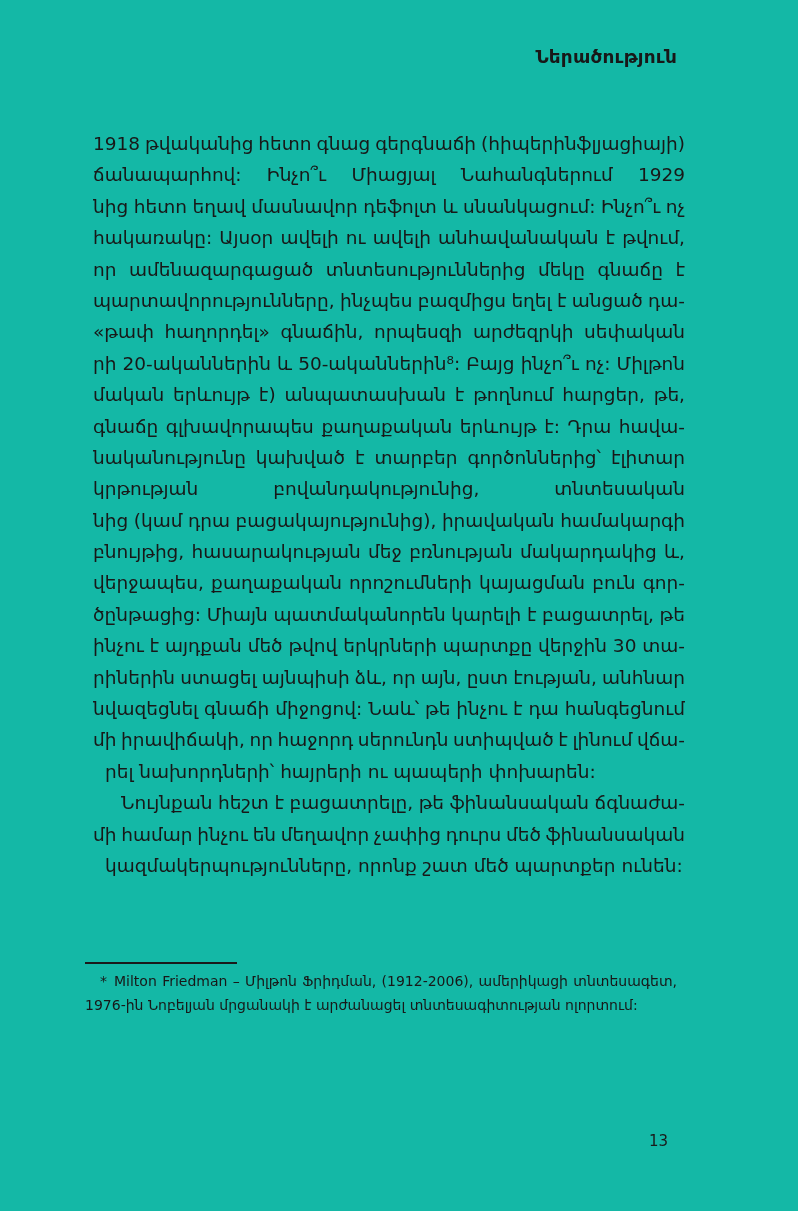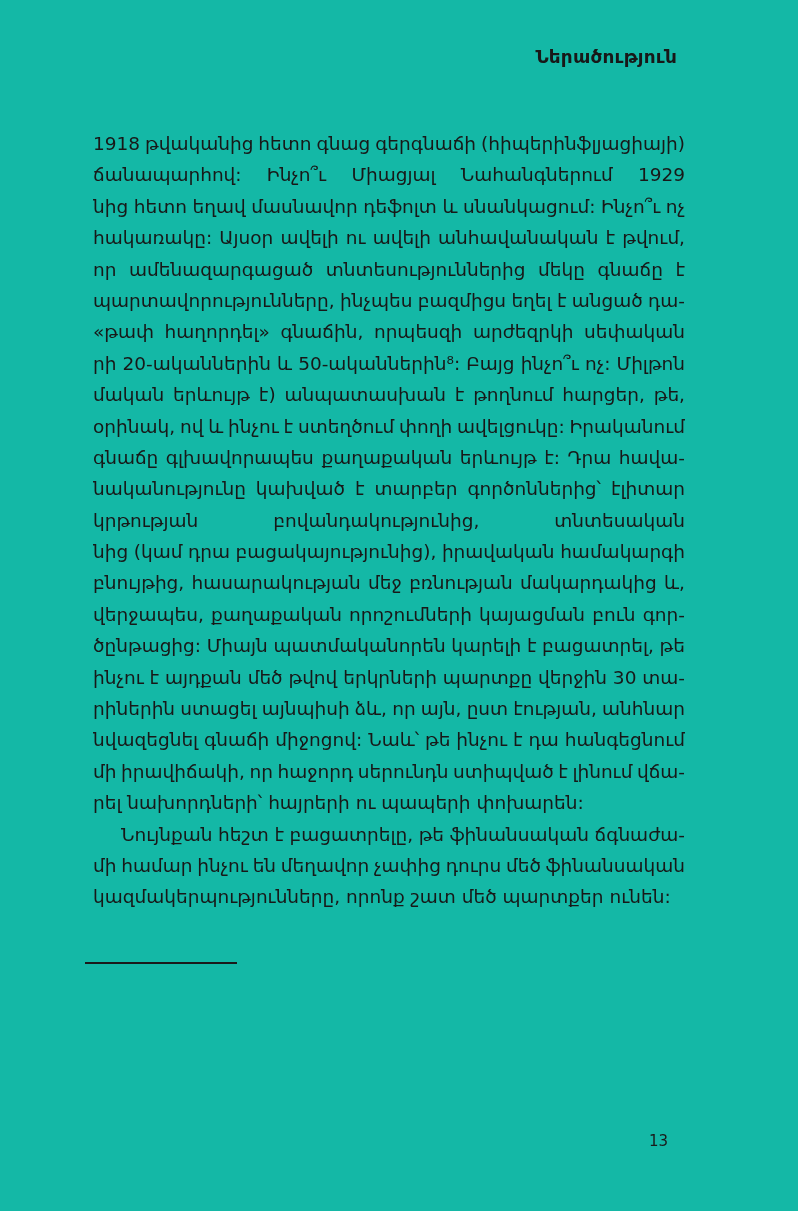--- a/index.html
+++ b/index.html
@@ -34,20 +34,21 @@
     text-align-last: justify;
     word-spacing: -1.5px;
     overflow: hidden;
     white-space: nowrap;
   }
   
   .line { white-space: normal; }
   .line.para-end {
     text-align-last: left;
     word-spacing: normal;
+    margin-left: 12px;
   }
   .line.indent { padding-left: 28px; }
 
   .footnote-sep {
     position: absolute;
     top: 962px;
     left: 85px;
     width: 152px;
     border-top: 2px solid #1a1a1a;
   }
@@ -90,36 +91,39 @@
   <div class="body-text">
       <div class="line">1918 թվականից հետո գնաց գերգնաճի (հիպերինֆլյացիայի)</div>
       <div class="line">ճանապարհով: Ինչո՞ւ Միացյալ Նահանգներում 1929 թվակա-</div>
       <div class="line">նից հետո եղավ մասնավոր դեֆոլտ և սնանկացում: Ինչո՞ւ ոչ</div>
       <div class="line">հակառակը: Այսօր ավելի ու ավելի անհավանական է թվում,</div>
       <div class="line">որ ամենազարգացած տնտեսություններից մեկը գնաճը է</div>
       <div class="line">պարտավորությունները, ինչպես բազմիցս եղել է անցած դա-</div>
       <div class="line">«թափ հաղորդել» գնաճին, որպեսզի արժեզրկի սեփական</div>
       <div class="line">րի 20-ականներին և 50-ականներին⁸: Բայց ինչո՞ւ ոչ: Միլթոն</div>
       <div class="line">մական երևույթ է) անպատասխան է թողնում հարցեր, թե,</div>
-      <div class="line">օրինակ, ով և ինչու է ստեղծում փողի ավելցուկը: Իրականում</div>
       <div class="line">գնաճը գլխավորապես քաղաքական երևույթ է: Դրա հավա-</div>
       <div class="line">նականությունը կախված է տարբեր գործոններից՝ էլիտար</div>
       <div class="line">կրթության բովանդակությունից, տնտեսական մրցակցությու-</div>
       <div class="line">նից (կամ դրա բացակայությունից), իրավական համակարգի</div>
       <div class="line">բնույթից, հասարակության մեջ բռնության մակարդակից և,</div>
       <div class="line">վերջապես, քաղաքական որոշումների կայացման բուն գոր-</div>
       <div class="line">ծընթացից: Միայն պատմականորեն կարելի է բացատրել, թե</div>
       <div class="line">ինչու է այդքան մեծ թվով երկրների պարտքը վերջին 30 տա-</div>
       <div class="line">րիներին ստացել այնպիսի ձև, որ այն, ըստ էության, անհնար է</div>
       <div class="line">նվազեցնել գնաճի միջոցով: Նաև՝ թե ինչու է դա հանգեցնում</div>
       <div class="line">մի իրավիճակի, որ հաջորդ սերունդն ստիպված է լինում վճա-</div>
       <div class="line para-end">րել նախորդների՝ հայրերի ու պապերի փոխարեն:</div>
       <div class="line indent">Նույնքան հեշտ է բացատրելը, թե ֆինանսական ճգնաժա-</div>
       <div class="line">մի համար ինչու են մեղավոր չափից դուրս մեծ ֆինանսական</div>
       <div class="line para-end">կազմակերպությունները, որոնք շատ մեծ պարտքեր ունեն:</div>
     </div>
 
   <div class="footnote-sep"></div>
 
+  <div class="footnote">
+      <div class="fline indent">* Milton Friedman – Միլթոն Ֆրիդման, (1912-2006), ամերիկացի տնտեսագետ,</div>
+      <div class="fline para-end">1976-ին Նոբելյան մրցանակի է արժանացել տնտեսագիտության ոլորտում:</div>
+    </div>
 
   <div class="page-number">13</div>
 
 </div>
 
 </body></html>

